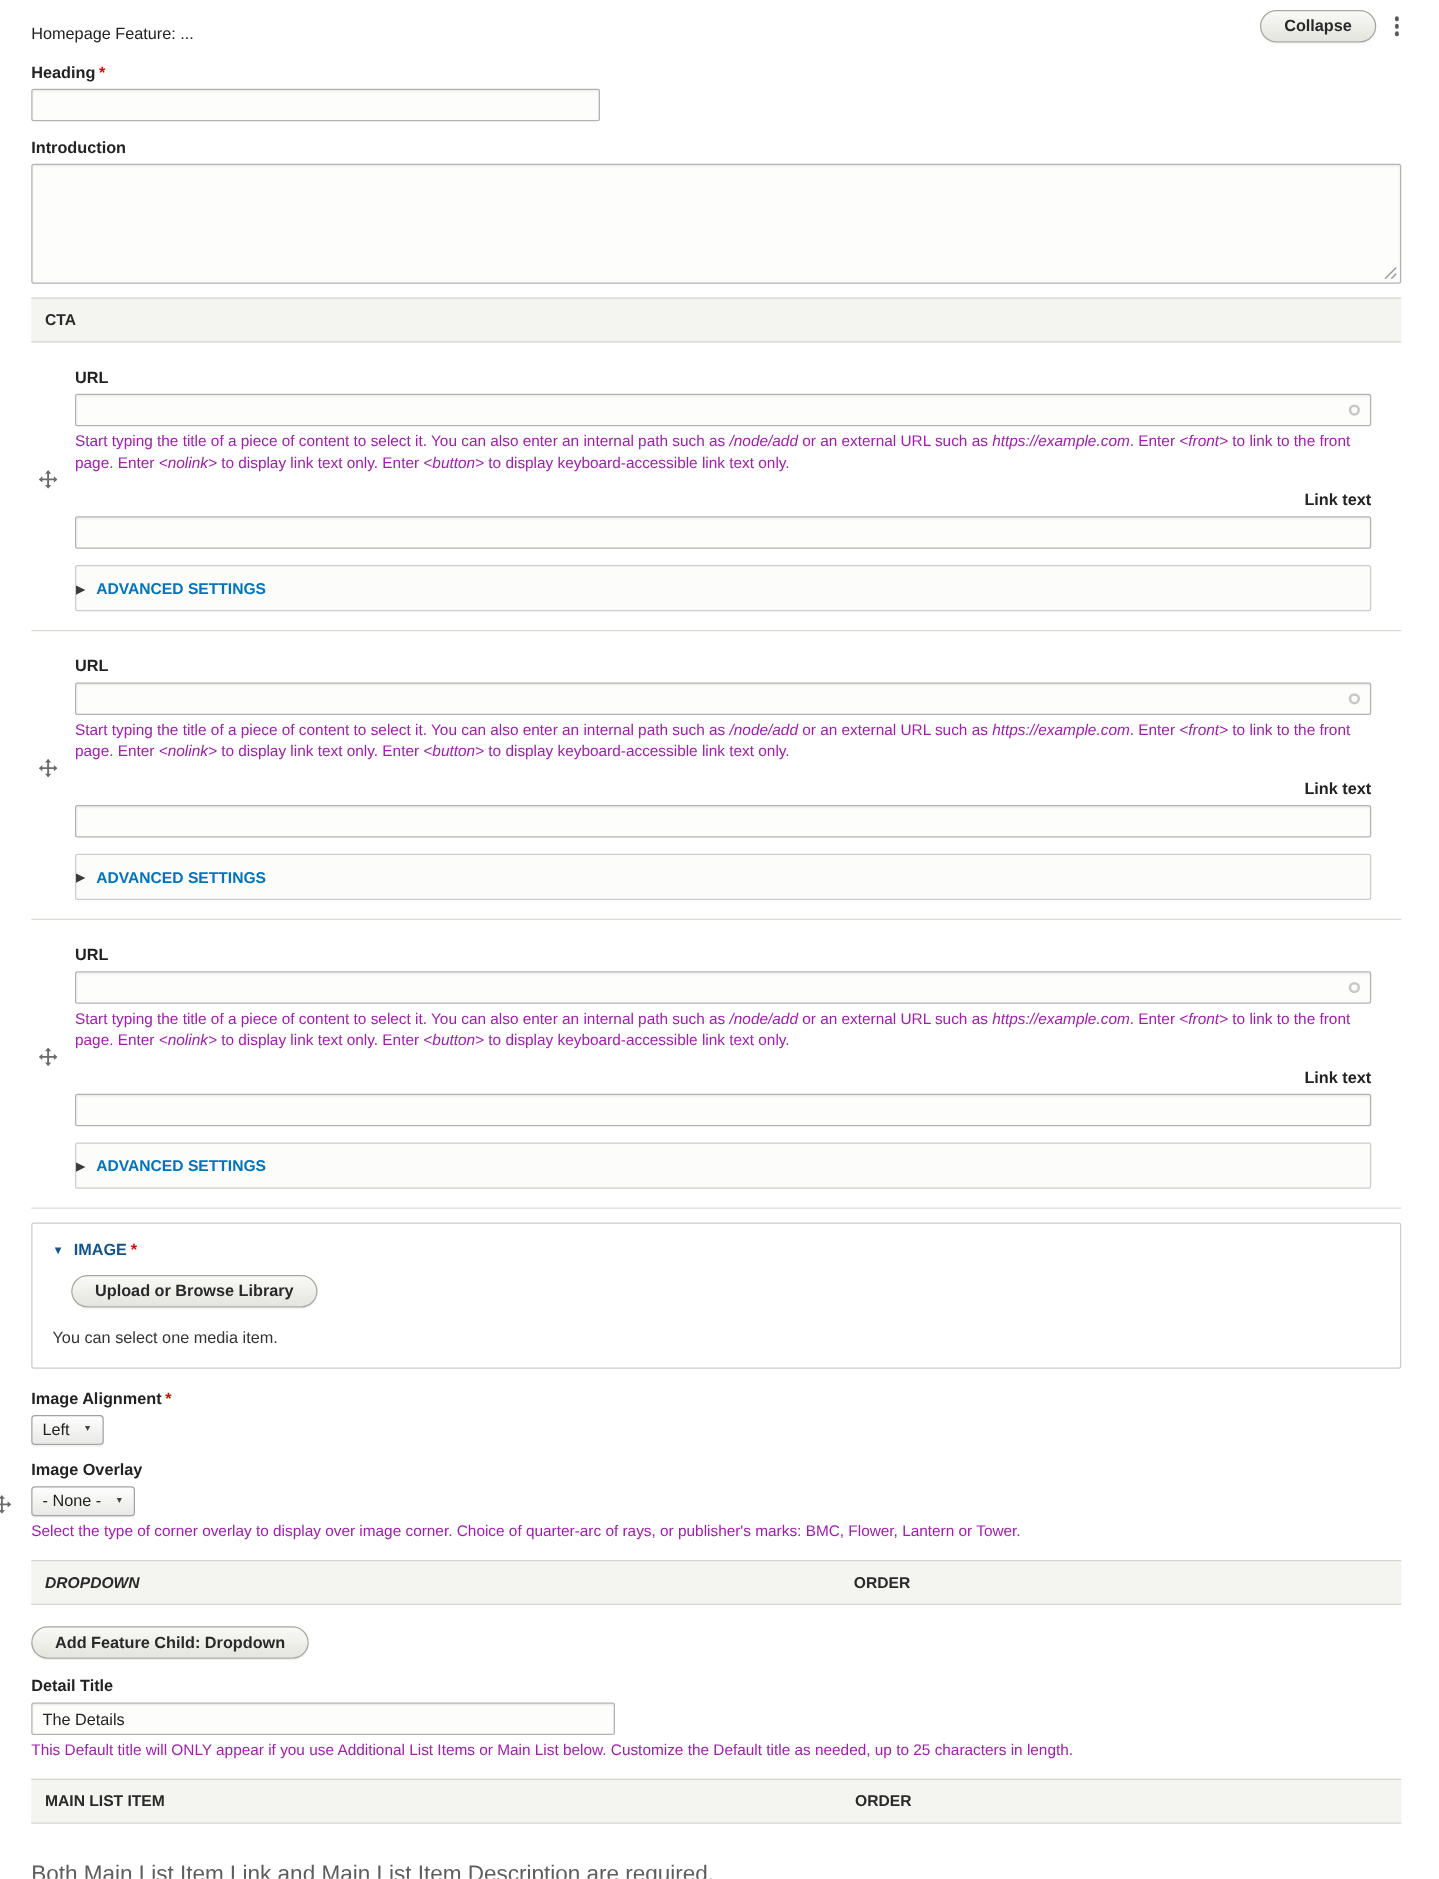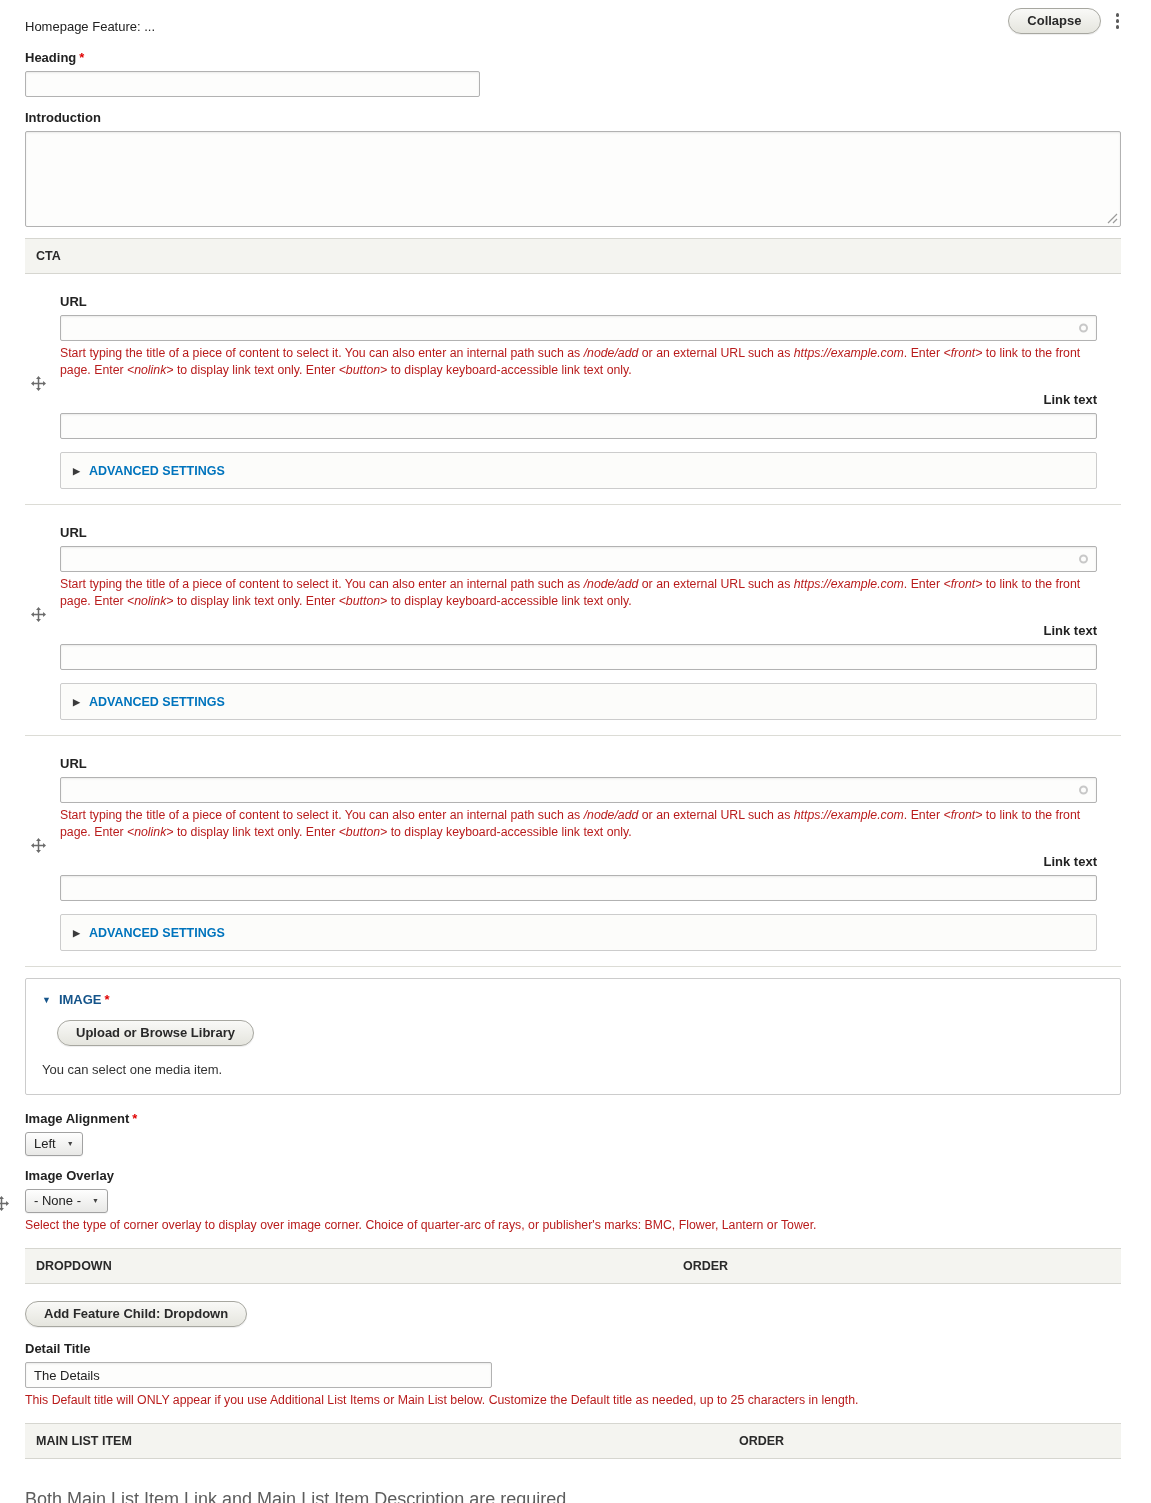--- a/index.html
+++ b/index.html
@@ -25,21 +25,21 @@
   .dots i { width:3.5px; height:3.5px; background:#5a5a5a; border-radius:50%; }
 
   
   .lbl { display:block; font-weight:bold; font-size:13px; color:#222; margin-bottom:6px; }
   .req { color:#e00000; margin-left:3px; font-weight:bold; }
   .txt {
     height:26px; border:1px solid #b2b2b2; border-radius:2px; padding:3px 8px;
     font-family:"Liberation Sans",sans-serif; font-size:13px; color:#222;
     background:#fdfdfc; box-shadow:inset 0 1px 2px rgba(0,0,0,.08); outline:none;
   }
-  .help { font-size:12.3px; color:#b91c1c; line-height:17px; margin-top:4px; }
+  .help { font-size:12.3px; color:#a21caf; line-height:17px; margin-top:4px; }
   .help em { font-style:italic; }
 
   .heading-group { margin-top:16px; }
   .heading-input { width:455px; }
 
   .intro-group { margin-top:13px; }
   .ta-wrap { position:relative; }
   textarea.intro {
     display:block; width:100%; height:96px; border:1px solid #b2b2b2; border-radius:2px;
     padding:6px 8px; font-family:"Liberation Sans",sans-serif; font-size:13px;
@@ -47,33 +47,33 @@
   }
   .grip { position:absolute; right:3px; bottom:3px; }
 
   
   .cta-table { margin-top:11px; }
   .bar {
     background:#f4f4f0; border-top:1px solid #d6d6d0; border-bottom:1px solid #d6d6d0;
     padding:10px 11px; font-weight:bold; font-size:12.5px; color:#2a2a2a;
   }
   .bar-flex { display:flex; }
-  .bar-flex .c1-dd { width:647px; }
-  .bar-flex .c1-ml { width:703px; }
+  .bar-flex .c1-dd { width:647px;font-style:italic; }
+  .bar-flex .c1-ml { width:648px; }
 
   .cta-row { position:relative; padding:20px 24px 15px 35px; border-bottom:1px solid #dcdcd6; }
   .drag-handle { position:absolute; left:6px; top:102px; width:15px; height:15px; cursor:move; }
   .url-wrap { position:relative; }
   .url-input { width:100%; padding-right:28px; }
   .ring { position:absolute; right:9px; top:50%; transform:translateY(-50%);
           width:9px; height:9px; border:2px solid #c8c8c8; border-radius:50%; }
   .linktext-lbl { margin-top:13px;text-align:right; }
   .link-input { width:100%; }
   .adv-box { margin-top:13px; border:1px solid #ccc; background:#fcfcfa; border-radius:2px;
-             padding:10px 12px; }
+             padding:10px 0; }
   .adv-summary { color:#0074bd; font-weight:bold; font-size:12.5px; cursor:pointer; }
   .tri-r { display:inline-block; font-size:9px; color:#3b3b3b; margin-right:9px; vertical-align:1px; }
 
   
   .image-fieldset { margin-top:11px; border:1px solid #ccc; border-radius:2px; padding:13px 16px 17px; }
   .image-summary { color:#15548a; font-weight:bold; font-size:13px; cursor:pointer; }
   .tri-d { display:inline-block; font-size:9px; color:#15548a; margin-right:8px; vertical-align:1px; }
   .upload-btn { margin:13px 0 0 15px; }
   .media-note { margin-top:16px; color:#333; font-size:13px; }
 

